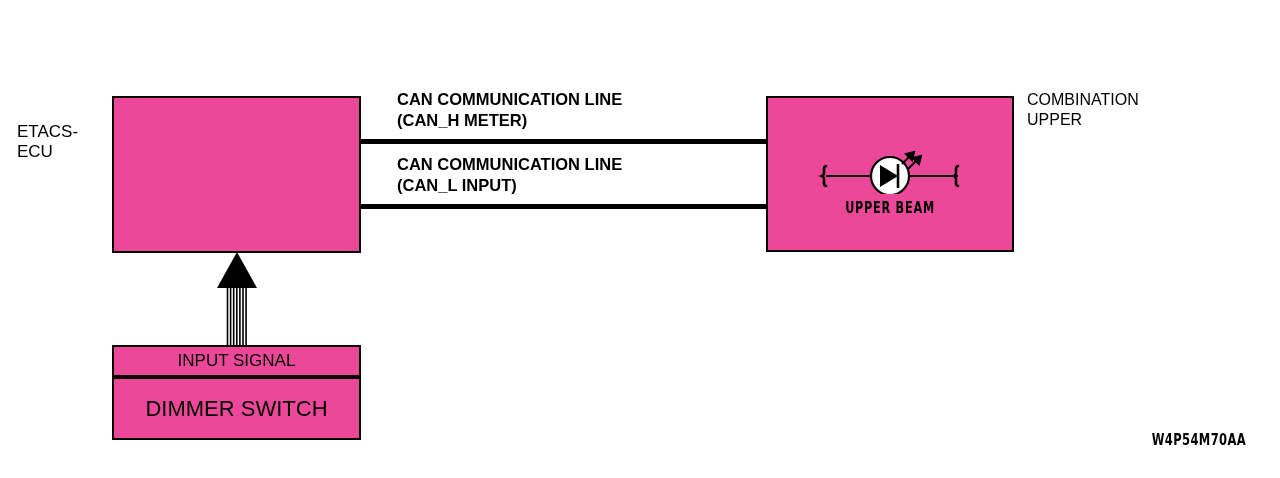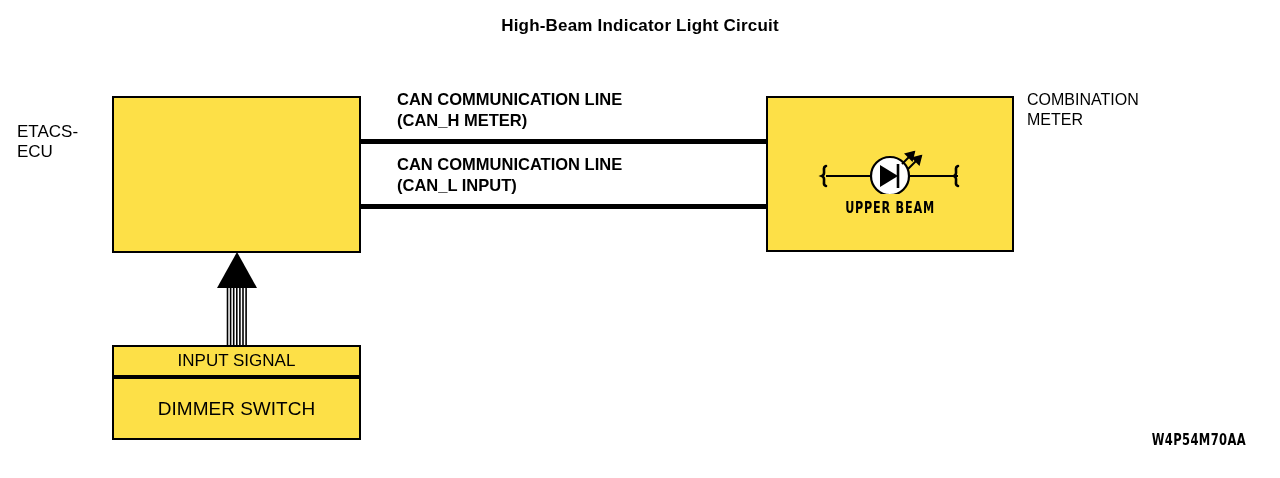--- a/index.html
+++ b/index.html
@@ -31,21 +31,21 @@
     font-size: 17px;
     font-weight: bold;
     letter-spacing: 0.2px;
     white-space: nowrap;
   }
 
   
   .box {
     border: 2px solid #000000;
     box-sizing: border-box;
-    background: #fde047;
+    background: #ec4899;
   }
 
   
   #etacs-box {
     left: 112px;
     top: 96px;
     width: 249px;
     height: 157px;
   }
   #etacs-label {
@@ -136,41 +136,40 @@
   }
   .inner-label {
     display: flex;
     align-items: center;
     justify-content: center;
     width: 100%;
     height: 100%;
     white-space: nowrap;
   }
   #input-signal-label { font-size: 17px; }
-  #dimmer-switch-label { font-size: 19px; border-radius: 18px; }
+  #dimmer-switch-label { font-size: 22px; border-radius: 18px; }
 
   
   #part-code {
     right: 34px;
     top: 430px;
     font-size: 16px;
     font-weight: bold;
     font-family: "DejaVu Sans Condensed", "Liberation Sans Narrow", "Liberation Sans", sans-serif;
     transform: scaleX(0.8);
     transform-origin: right center;
     letter-spacing: 0.5px;
     white-space: nowrap;
   }
 </style>
 </head>
 <body>
 
 <div id="page">
 
-  <div class="abs" id="title">High-Beam Indicator Light Circuit</div>
 
   <div class="abs" id="etacs-label">
     <div>ETACS-</div>
     <div>ECU</div>
   </div>
 
   <div class="abs box" id="etacs-box"></div>
 
   <div class="abs can-line" id="can-h-line"></div>
   <div class="abs can-caption" id="can-h-caption">
@@ -207,21 +206,21 @@
         <line x1="90" y1="21" x2="103" y2="8"></line>
         <polygon points="103,8 95,10 101,16"></polygon>
       </g>
     </svg>
   </div>
 
   <div class="abs" id="upper-beam-text">UPPER  BEAM</div>
 
   <div class="abs" id="meter-label">
     <div>COMBINATION</div>
-    <div>METER</div>
+    <div>UPPER</div>
   </div>
 
   <div class="abs" id="input-arrow">
     <svg width="42" height="94" viewBox="0 0 42 94" xmlns="http://www.w3.org/2000/svg">
       <polygon points="21,0 41,36 1,36" fill="#000"></polygon>
       <g stroke="#000" stroke-width="1.6">
         <line x1="11.5" y1="34" x2="11.5" y2="94"></line>
         <line x1="14.6" y1="34" x2="14.6" y2="94"></line>
         <line x1="17.7" y1="34" x2="17.7" y2="94"></line>
         <line x1="20.8" y1="34" x2="20.8" y2="94"></line>

